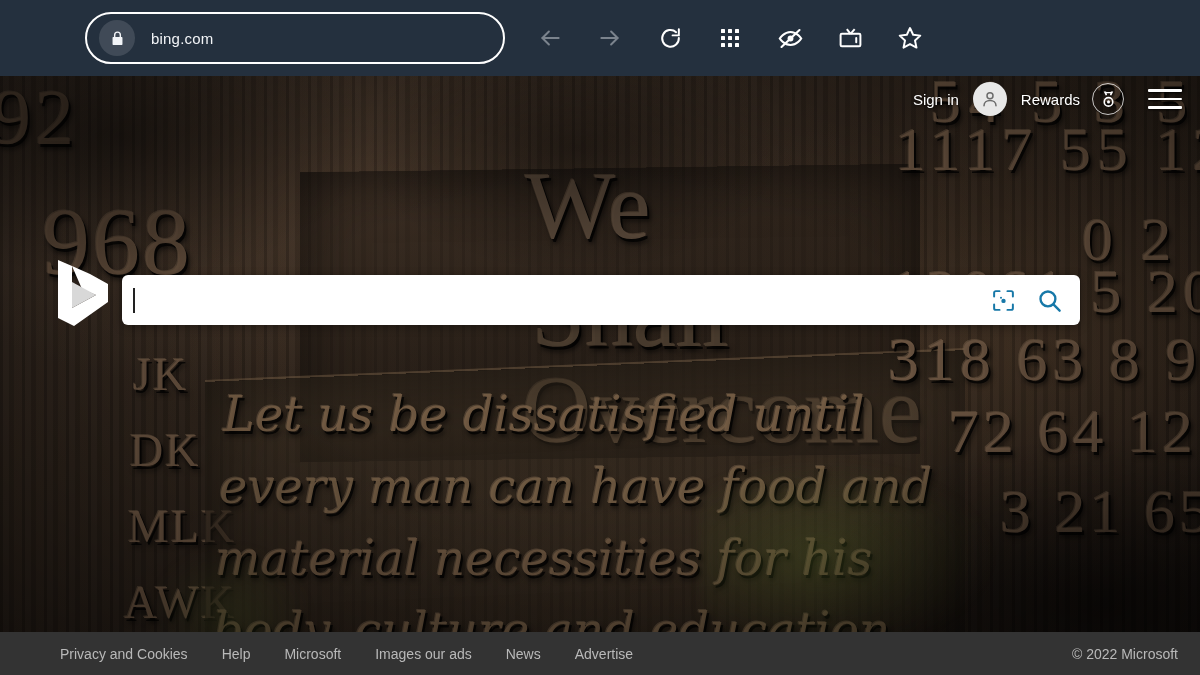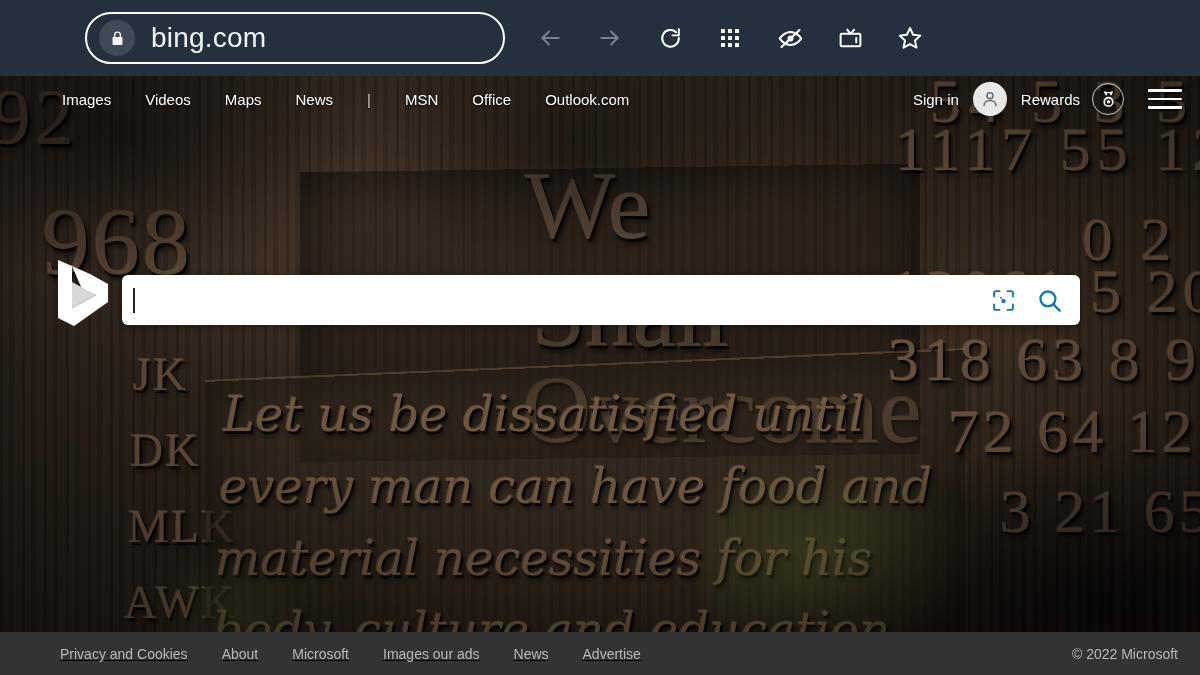--- a/index.html
+++ b/index.html
@@ -24,21 +24,21 @@
     display: flex; align-items: center; padding-left: 12px;
     background: transparent;
   }
   .lock-circle {
     width: 36px; height: 36px; border-radius: 50%;
     background: rgba(255,255,255,0.13);
     display: flex; align-items: center; justify-content: center;
     flex: 0 0 auto;
   }
   .url-text {
-    color: #f2f4f7; font-size: 28px; margin-left: 16px;
+    color: #f2f4f7; font-size: 15px; margin-left: 16px;
     letter-spacing: 0.2px; white-space: nowrap;
   }
   .nav-icons {
     position: absolute; left: 520px; top: 0; height: 76px;
     display: flex; align-items: center; gap: 0;
   }
   .nav-btn {
     width: 60px; height: 76px;
     display: flex; align-items: center; justify-content: center;
     cursor: pointer;
@@ -213,21 +213,20 @@
   }
   .hero-arrow:first-child { border-radius: 4px 0 0 4px; margin-right: 8px; border-radius: 4px;}
   .hero-arrow:last-child { border-radius: 4px; }
 
   
   .footer {
     position: absolute; left: 0; bottom: 0; width: 1200px; height: 43px;
     background: #333333;
     display: flex; align-items: center;
     z-index: 30;
-    text-decoration: underline;
   }
   .footer-left { display: flex; align-items: center; gap: 34px; margin-left: 60px; }
   .footer a, .footer span.copy {
     color: #b9b9b9; font-size: 14px; text-decoration: none; white-space: nowrap;
   }
   .footer a { cursor: pointer; }
   .footer-right { position: absolute; right: 22px; }
 </style>
 </head>
 <body>
@@ -339,30 +338,20 @@
       <div class="art art-serif" style="left:948px; top:320px; font-size:62px; letter-spacing:4px;">72 64 1210</div>
       <div class="art art-serif" style="left:1000px; top:400px; font-size:62px; letter-spacing:4px;">3 21 65</div>
 
       <div class="moss"></div>
       <div class="moss2"></div>
       <div class="grime"></div>
       <div class="vignette"></div>
     </div>
 
     <div class="bing-nav">
-      <div class="nav-left">
-        <a>Images</a>
-        <a>Videos</a>
-        <a>Maps</a>
-        <a>News</a>
-        <span class="nav-sep">|</span>
-        <a>MSN</a>
-        <a>Office</a>
-        <a>Outlook.com</a>
-      </div>
 
       <div class="nav-right">
         <a>Sign in</a>
         <span class="avatar">
           <svg width="20" height="20" viewBox="0 0 24 24" fill="none" stroke="#6b6b6b" stroke-width="1.8" stroke-linecap="round">
             <circle cx="12" cy="8" r="3.6"></circle>
               <path d="M4.8 20c0-3.8 3.2-6.2 7.2-6.2s7.2 2.4 7.2 6.2"></path>
           </svg>
         </span>
         <a style="">Rewards</a>
@@ -435,21 +424,21 @@
         <svg width="17" height="17" viewBox="0 0 24 24" fill="none" stroke="#b9b9b9" stroke-width="1.9" stroke-linecap="round" stroke-linejoin="round">
           <polyline points="9,4 17,12 9,20"></polyline>
         </svg>
       </span>
     </div>
   </div>
 
   <div class="footer">
     <div class="footer-left">
       <a>Privacy and Cookies</a>
-      <a>About</a>
+      <a>Help</a>
       <a>Microsoft</a>
       <a>Images our ads</a>
       <a>News</a>
       <a>Advertise</a>
     </div>
     <span class="copy footer-right">© 2022 Microsoft</span>
   </div>
 
 </div>
 

